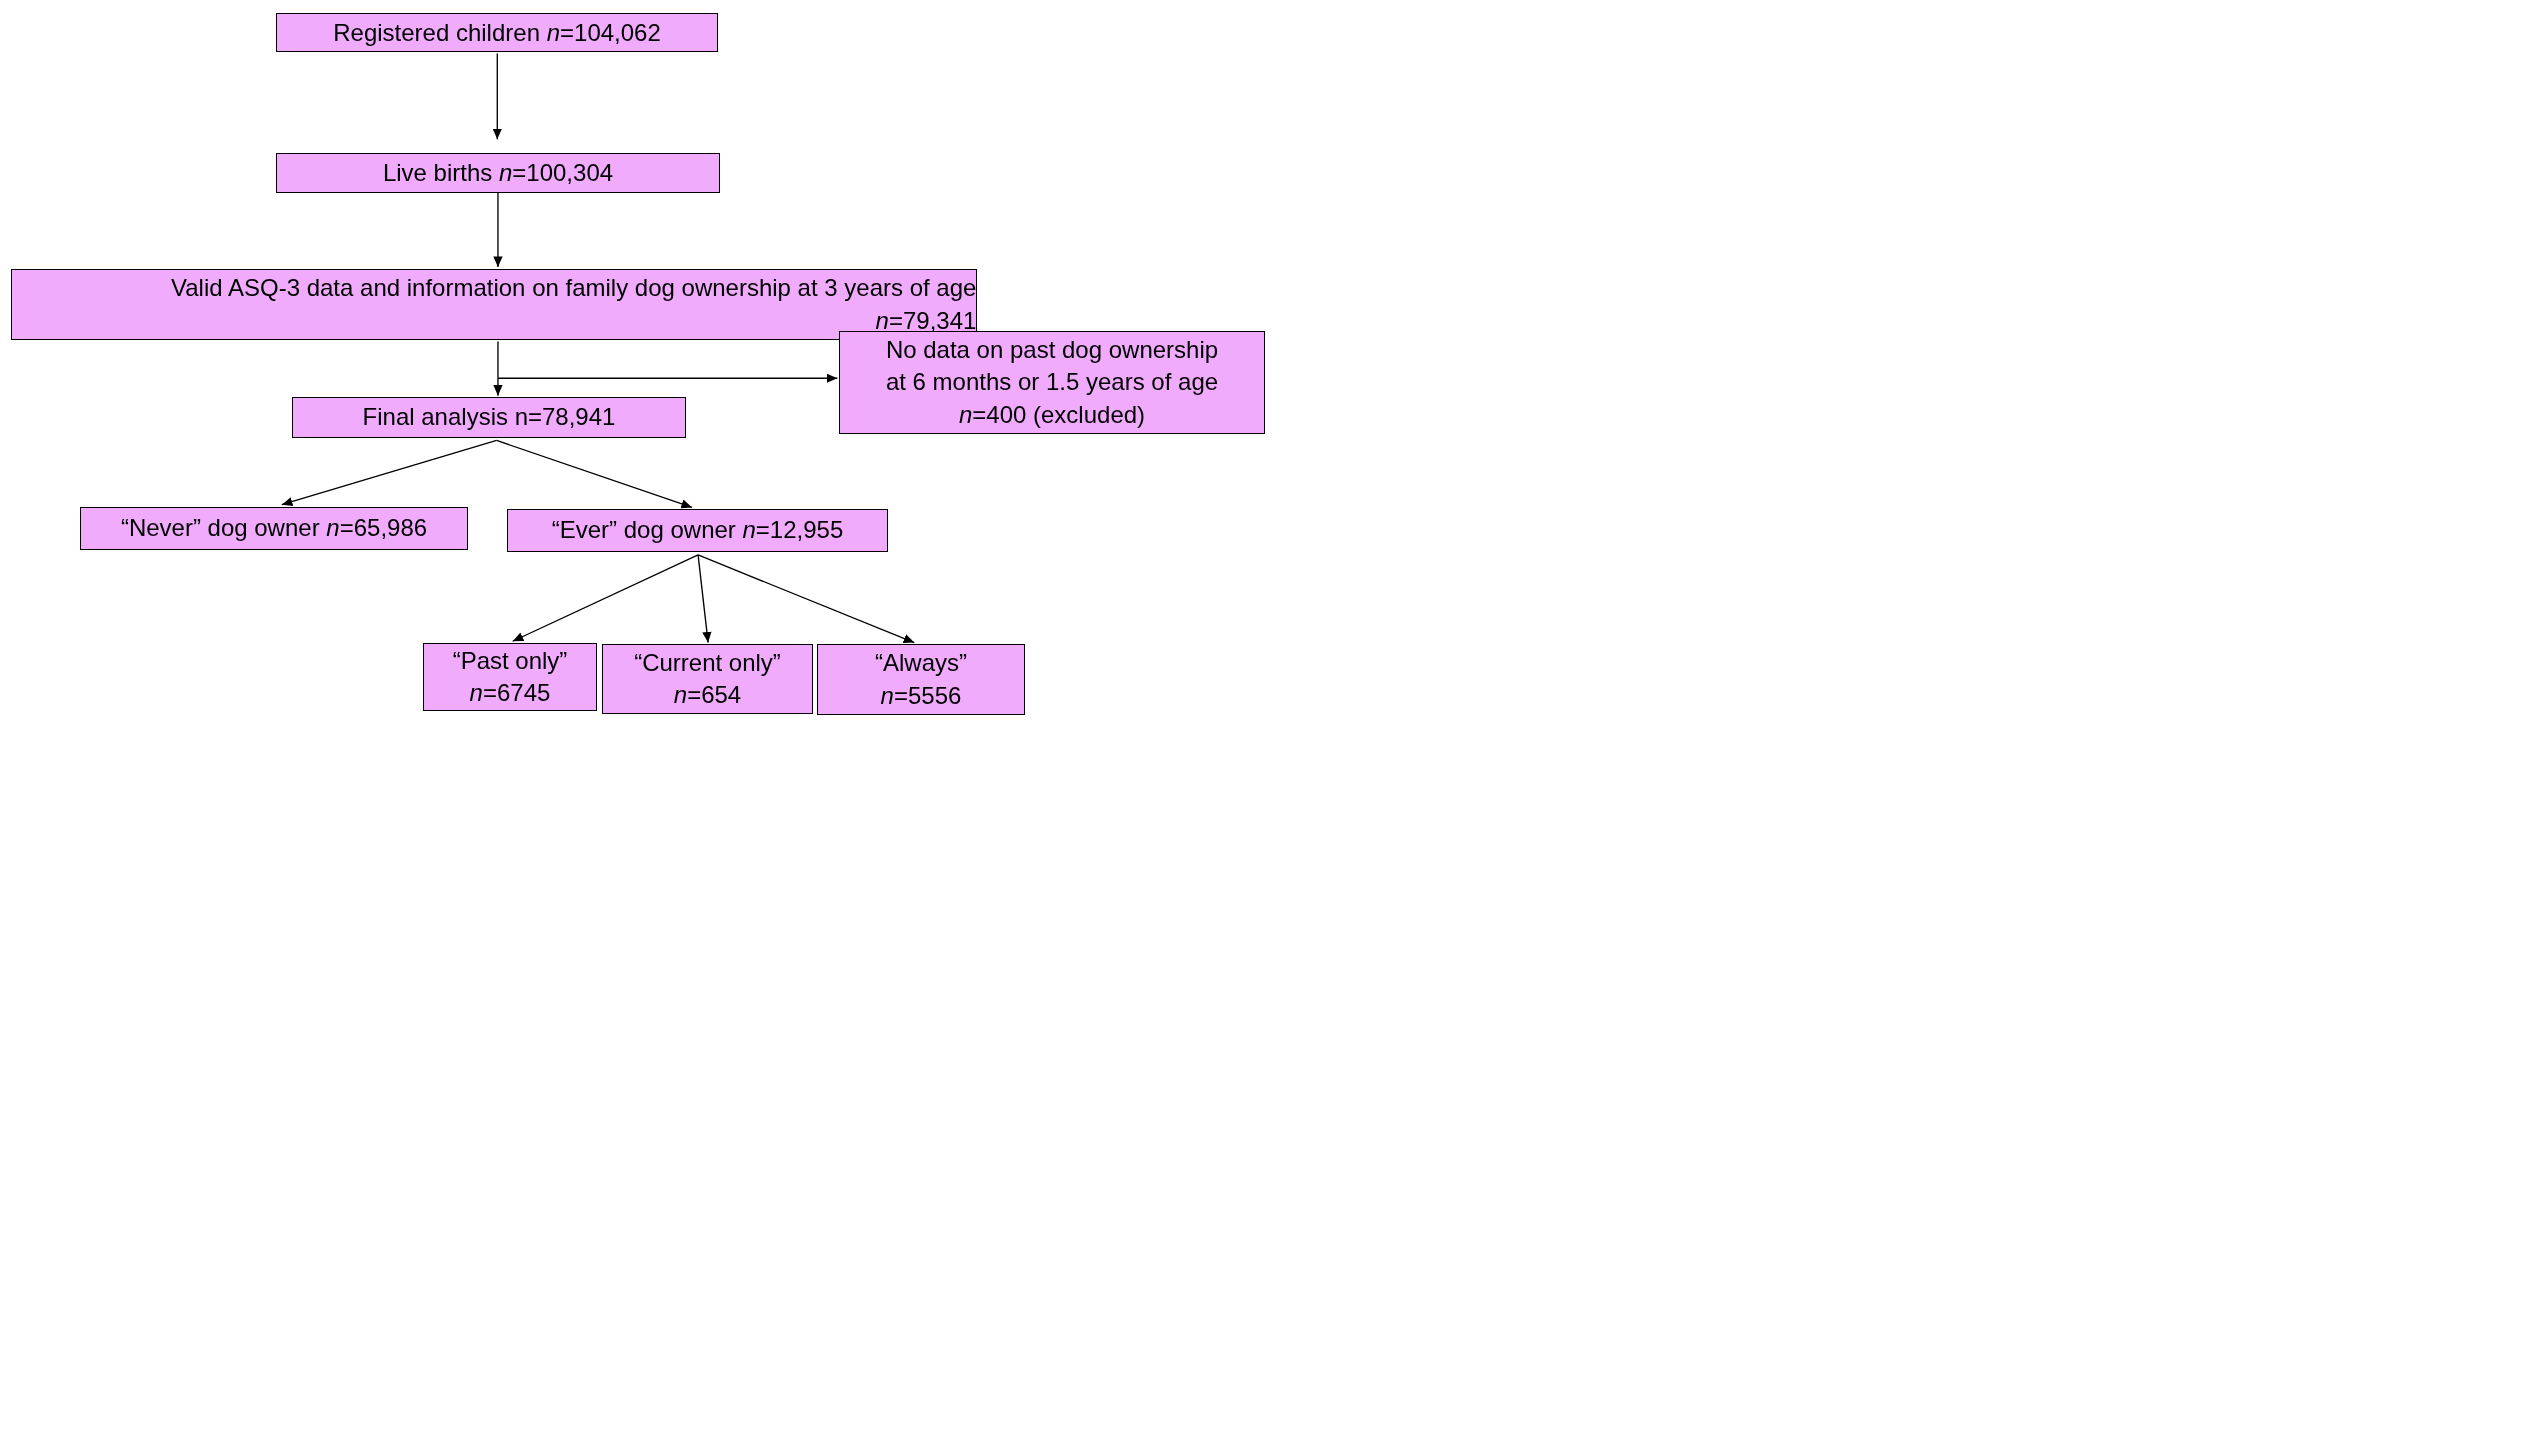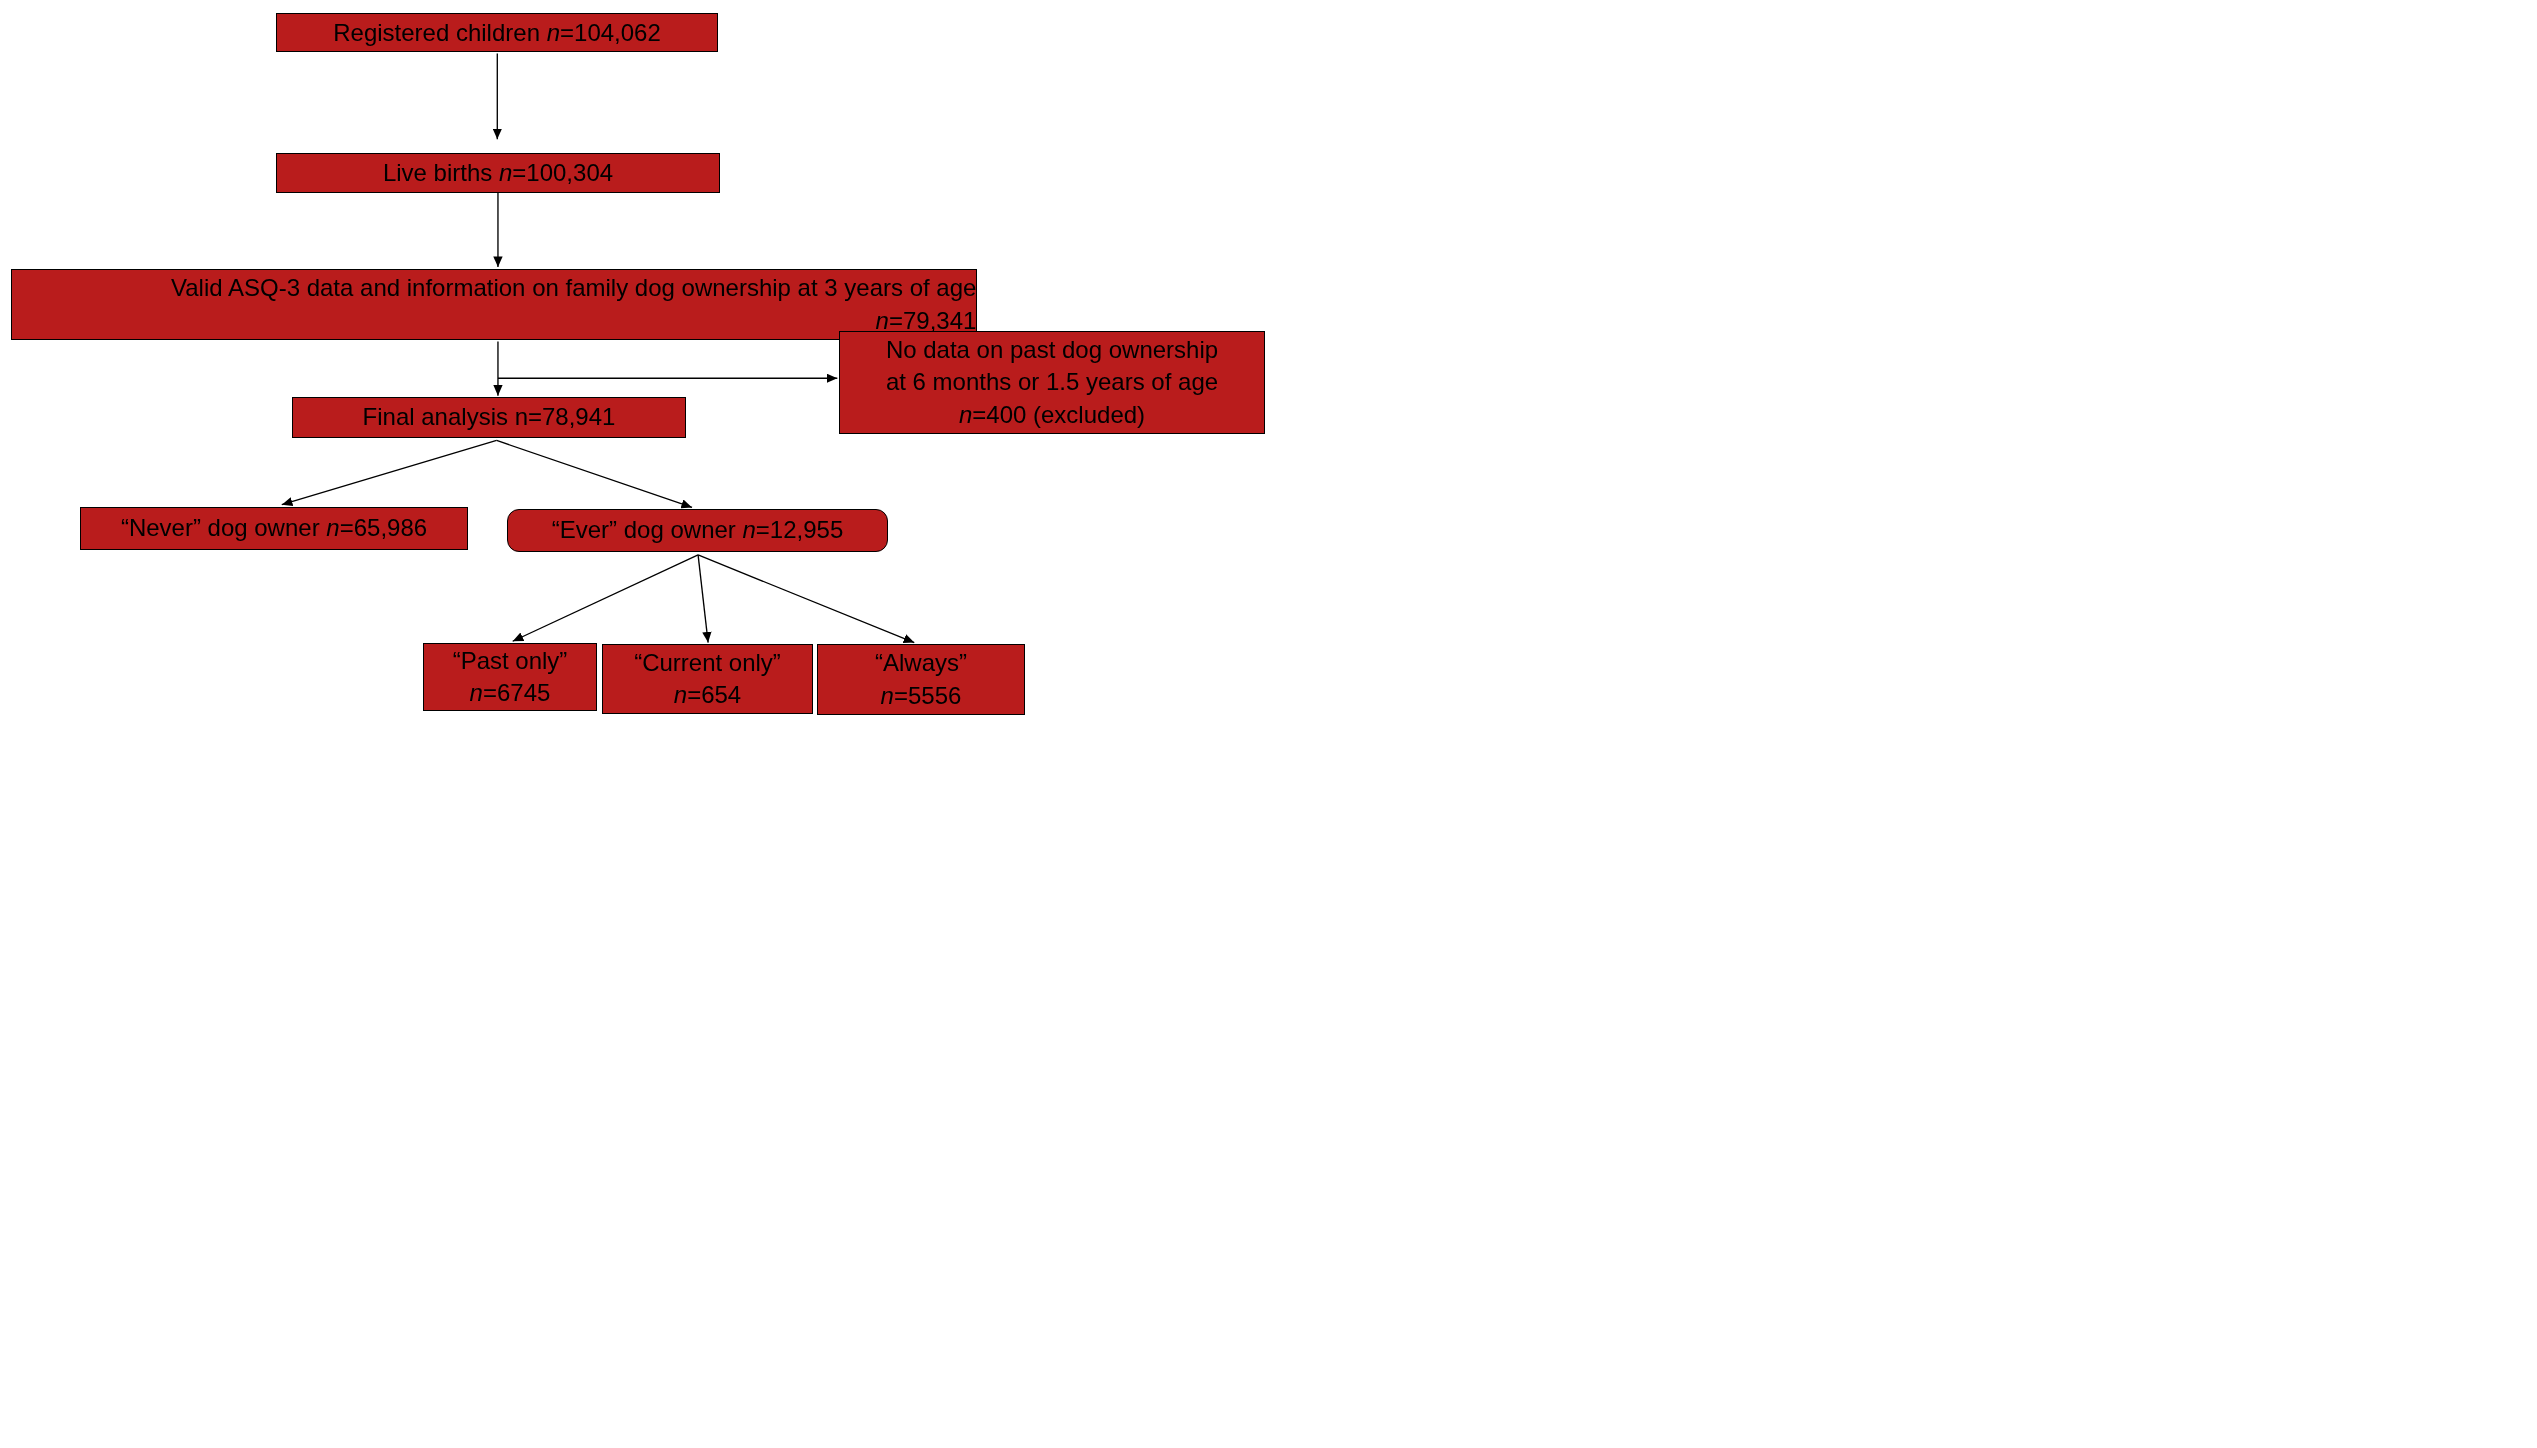--- a/index.html
+++ b/index.html
@@ -19,38 +19,38 @@
     position: absolute;
     left: 0;
     top: 0;
     width: 1269px;
     height: 725px;
   }
   .node {
     position: absolute;
     box-sizing: border-box;
     border: 1.3px solid #000000;
-    background: #b91c1c;
+    background: #f0abfc;
     display: flex;
     flex-direction: column;
     justify-content: center;
     align-items: center;
     text-align: center;
     font-size: 24px;
     line-height: 1.35;
     white-space: nowrap;
   }
   .node i { font-style: italic; }
   #node-registered   { left: 276px;  top: 13.4px;  width: 442px;  height: 39px; }
   #node-live-births  { left: 276px;  top: 141px; width: 444px;  height: 40px; margin-top: 12px; }
   #node-valid-asq3   { left: 11.4px;   top: 269px; width: 966px; height: 71px; align-items: flex-end; }
   #node-excluded     { left: 839px; top: 331px; width: 426px;  height: 103px; }
   #node-final        { left: 292px;  top: 397px; width: 394px;  height: 41px; }
   #node-never        { left: 80px;  top: 507px; width: 388px;  height: 43px; text-align: center; }
-  #node-ever         { left: 507px;  top: 509px; width: 381px;  height: 43px; border-radius: 12px; }
+  #node-ever         { left: 507px;  top: 509px; width: 381px;  height: 43px; }
   #node-past-only    { left: 423px;  top: 643px; width: 174px;  height: 68px; }
   #node-current-only { left: 602px;  top: 644px; width: 211px;  height: 70px; }
   #node-always       { left: 817px; top: 644px; width: 208px;  height: 71px; }
 </style>
 </head>
 <body>
 
 <div class="canvas">
 
   <svg class="arrows" width="1269" height="725" viewBox="0 0 1896 1083" xmlns="http://www.w3.org/2000/svg">

